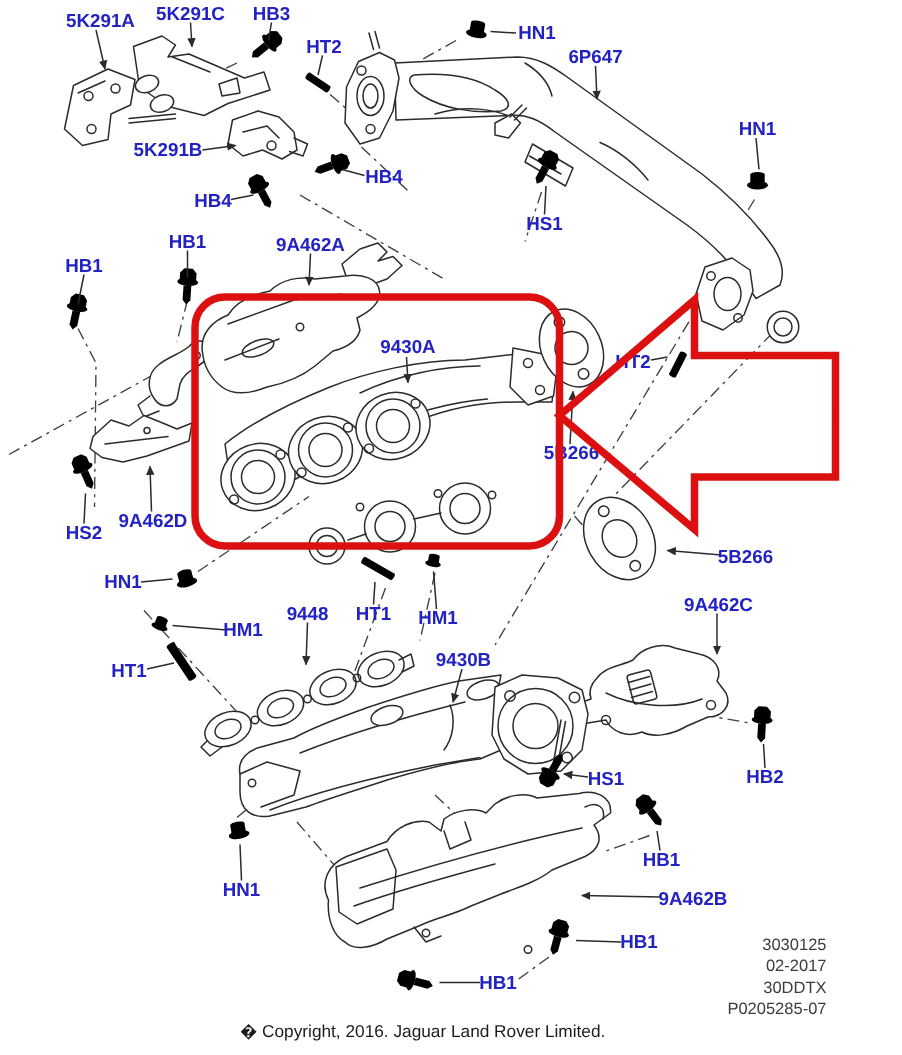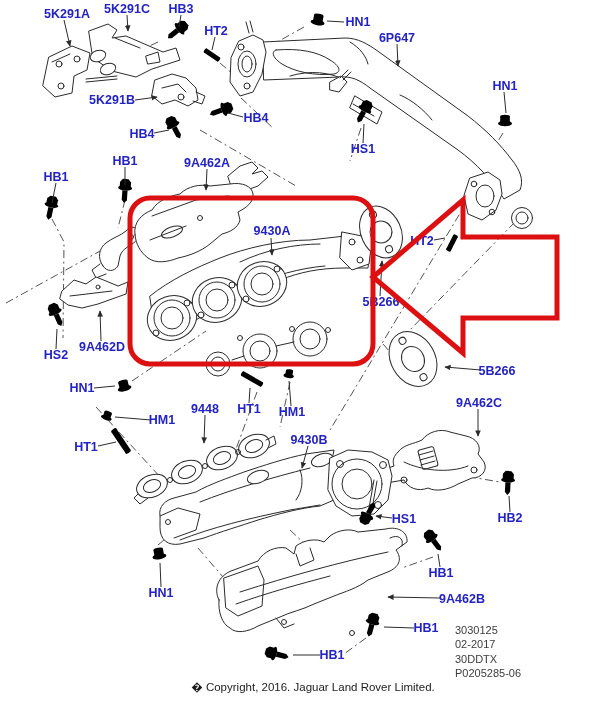--- a/index.html
+++ b/index.html
@@ -20,25 +20,25 @@
   }
   .leaders line,.leaders path{stroke:#2b2b2b;stroke-width:1;fill:none;}
   .lbl{
     fill:#2323c3;
     font:bold 12.5px "Liberation Sans",sans-serif;
     text-anchor:middle;
   }
   .overlay *{stroke:#dc1010;stroke-width:5;fill:none;stroke-linejoin:miter;}
   .txtblock{
     position:absolute;left:455px;top:623px;width:96px;
-    text-align:left;color:#3c3c3c;font-size:11px;line-height:14.3px;
+    text-align:right;color:#3c3c3c;font-size:11px;line-height:14.3px;
   }
   .footer{
     position:absolute;left:160px;top:679px;width:306px;
-    text-align:center;color:#1c1c1c;font-size:11.5px;
+    text-align:left;color:#1c1c1c;font-size:11.5px;
   }
 </style>
 </head>
 <body>
 
 <svg width="601" height="703" viewBox="0 0 601 703">
   <defs>
     <marker id="arr" viewBox="0 0 10 10" refX="8" refY="5" markerWidth="7" markerHeight="7" orient="auto-start-reverse">
       <path d="M0,1 L9,5 L0,9 Z" fill="#2b2b2b" stroke="none"></path>
     </marker>
@@ -445,16 +445,16 @@
   <g class="overlay">
     <rect x="130" y="198" width="243" height="166" rx="20"></rect>
     <path d="M373,277 L463,200 L463,237 L557,237 L557,318 L463,318 L463,353 Z"></path>
   </g>
 </svg>
 
 <div class="txtblock">
   <div>3030125</div>
   <div>02-2017</div>
   <div>30DDTX</div>
-  <div>P0205285-06</div>
+  <div>P0205285-07</div>
 </div>
 
 <div class="footer">� Copyright, 2016. Jaguar Land Rover Limited.</div>
 
 </body></html>

